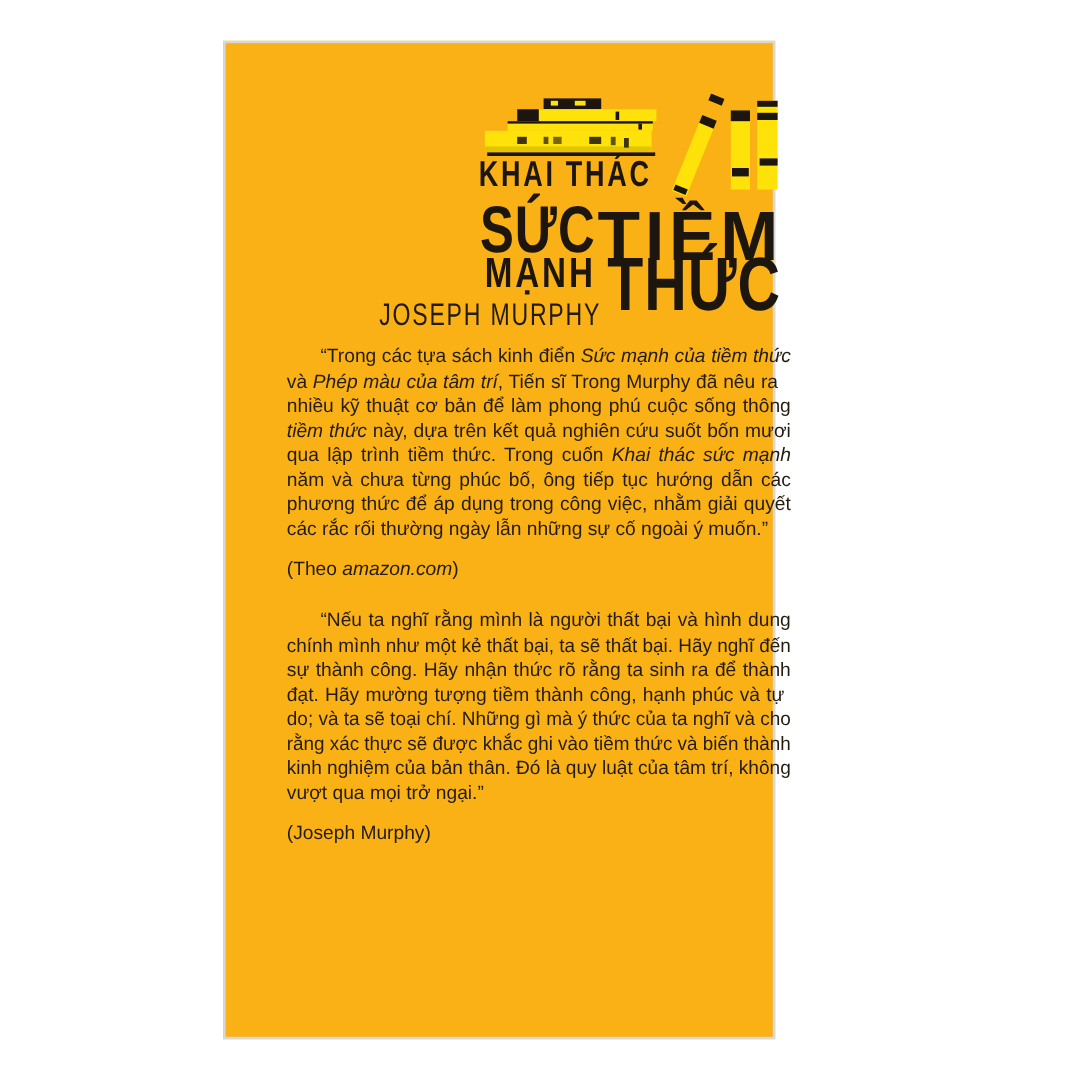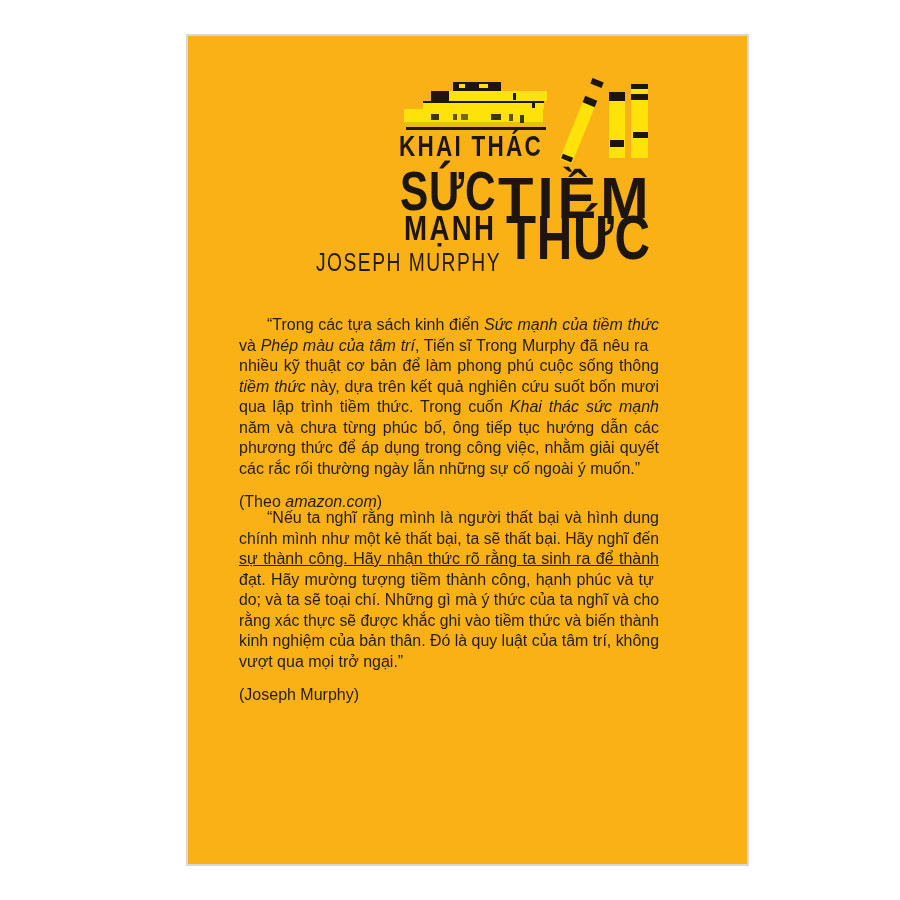--- a/index.html
+++ b/index.html
@@ -6,21 +6,21 @@
   body{
     width:900px;height:900px;background:#ffffff;position:relative;overflow:hidden;
     font-family:"Liberation Sans", sans-serif;
   }
   :root{
     --ink:#1d160e;
     --yellow:#ffe20a;
     --yellow-dk:#e3c400;
   }
   .cover{
-    position:absolute;left:186px;top:34px;width:563px;height:832px;
+    position:absolute;left:186px;top:34px;width:460px;height:832px;
     background:#f9b115;border:2px solid #d8d8d8;box-sizing:border-box;
   }
   
   .tword{
     position:absolute;line-height:1;font-weight:bold;color:var(--ink);
     transform-origin:left top;white-space:nowrap;
   }
   .t-khai{left:211px;top:95px;font-size:30px;letter-spacing:3px;transform:scaleX(0.75);}
   .t-suc {left:212px;top:128px;font-size:55px;letter-spacing:1px;transform:scaleX(0.77);}
   .t-tiem{left:310px;top:133px;font-size:58px;letter-spacing:4px;}
@@ -30,21 +30,21 @@
     left:128px;top:213px;font-size:26px;font-weight:normal;letter-spacing:2px;
     transform:scaleX(0.74);color:#241b10;
   }
   
   .books{position:absolute;left:205px;top:42px;width:265px;height:94px;}
   
   .quote{
     position:absolute;left:51px;width:420px;color:#251c11;
     font-size:16px;line-height:20.5px;
   }
-  .q1{top:279px;}
+  .q1{top:252px;}
   .q2{top:472px;}
   .bodyline{height:20.5px;white-space:nowrap;transform-origin:left top;}
   .bodyline .inner{display:inline-block;white-space:nowrap;}
   .indent{display:inline-block;width:28px;}
   .attrline{white-space:normal;height:20.5px;margin-top:13px;}
 </style>
 </head>
 <body>
 
 <div class="cover" style="background: rgb(249, 177, 21); border-color: rgb(216, 216, 216);">
@@ -107,21 +107,21 @@
       <div class="bodyline"><span class="inner" style="word-spacing: 2.47187px;"><span>qua lập trình tiềm thức. Trong cuốn </span><i>Khai thác sức mạnh</i></span></div>
       <div class="bodyline"><span class="inner" style="word-spacing: 2.12216px;"><span>năm và chưa từng phúc bố, ông tiếp tục hướng dẫn các</span></span></div>
       <div class="bodyline"><span class="inner" style="word-spacing: 0.7375px;"><span>phương thức để áp dụng trong công việc, nhằm giải quyết</span></span></div>
       <div class="bodyline"><span class="inner"><span>các rắc rối thường ngày lẫn những sự cố ngoài ý muốn.”</span></span></div>
       <div class="attrline"><span>(Theo </span><i>amazon.com</i><span>)</span></div>
     </div>
 
   <div class="quote q2">
       <div class="bodyline"><span class="inner" style="word-spacing: 0.877841px;"><span class="indent"></span><span>“Nếu ta nghĩ rằng mình là người thất bại và hình dung</span></span></div>
       <div class="bodyline" style="transform: scaleX(0.985735);"><span class="inner"><span>chính mình như một kẻ thất bại, ta sẽ thất bại. Hãy nghĩ đến</span></span></div>
-      <div class="bodyline"><span class="inner" style="word-spacing: 0.971354px; text-decoration: underline;"><span>sự thành công. Hãy nhận thức rõ rằng ta sinh ra để thành</span></span></div>
+      <div class="bodyline"><span class="inner" style="word-spacing: 0.971354px;"><span>sự thành công. Hãy nhận thức rõ rằng ta sinh ra để thành</span></span></div>
       <div class="bodyline"><span class="inner" style="word-spacing: 0.753125px;"><span>đạt. Hãy mường tượng tiềm thành công, hạnh phúc và tự</span></span></div>
       <div class="bodyline" style="transform: scaleX(0.987727);"><span class="inner"><span>do; và ta sẽ toại chí. Những gì mà ý thức của ta nghĩ và cho</span></span></div>
       <div class="bodyline" style="transform: scaleX(0.981918);"><span class="inner"><span>rằng xác thực sẽ được khắc ghi vào tiềm thức và biến thành</span></span></div>
       <div class="bodyline" style="transform: scaleX(0.99412);"><span class="inner"><span>kinh nghiệm của bản thân. Đó là quy luật của tâm trí, không</span></span></div>
       <div class="bodyline"><span class="inner"><span>vượt qua mọi trở ngại.”</span></span></div>
       <div class="attrline"><span>(Joseph Murphy)</span></div>
     </div>
 </div>
 
 </body></html>

